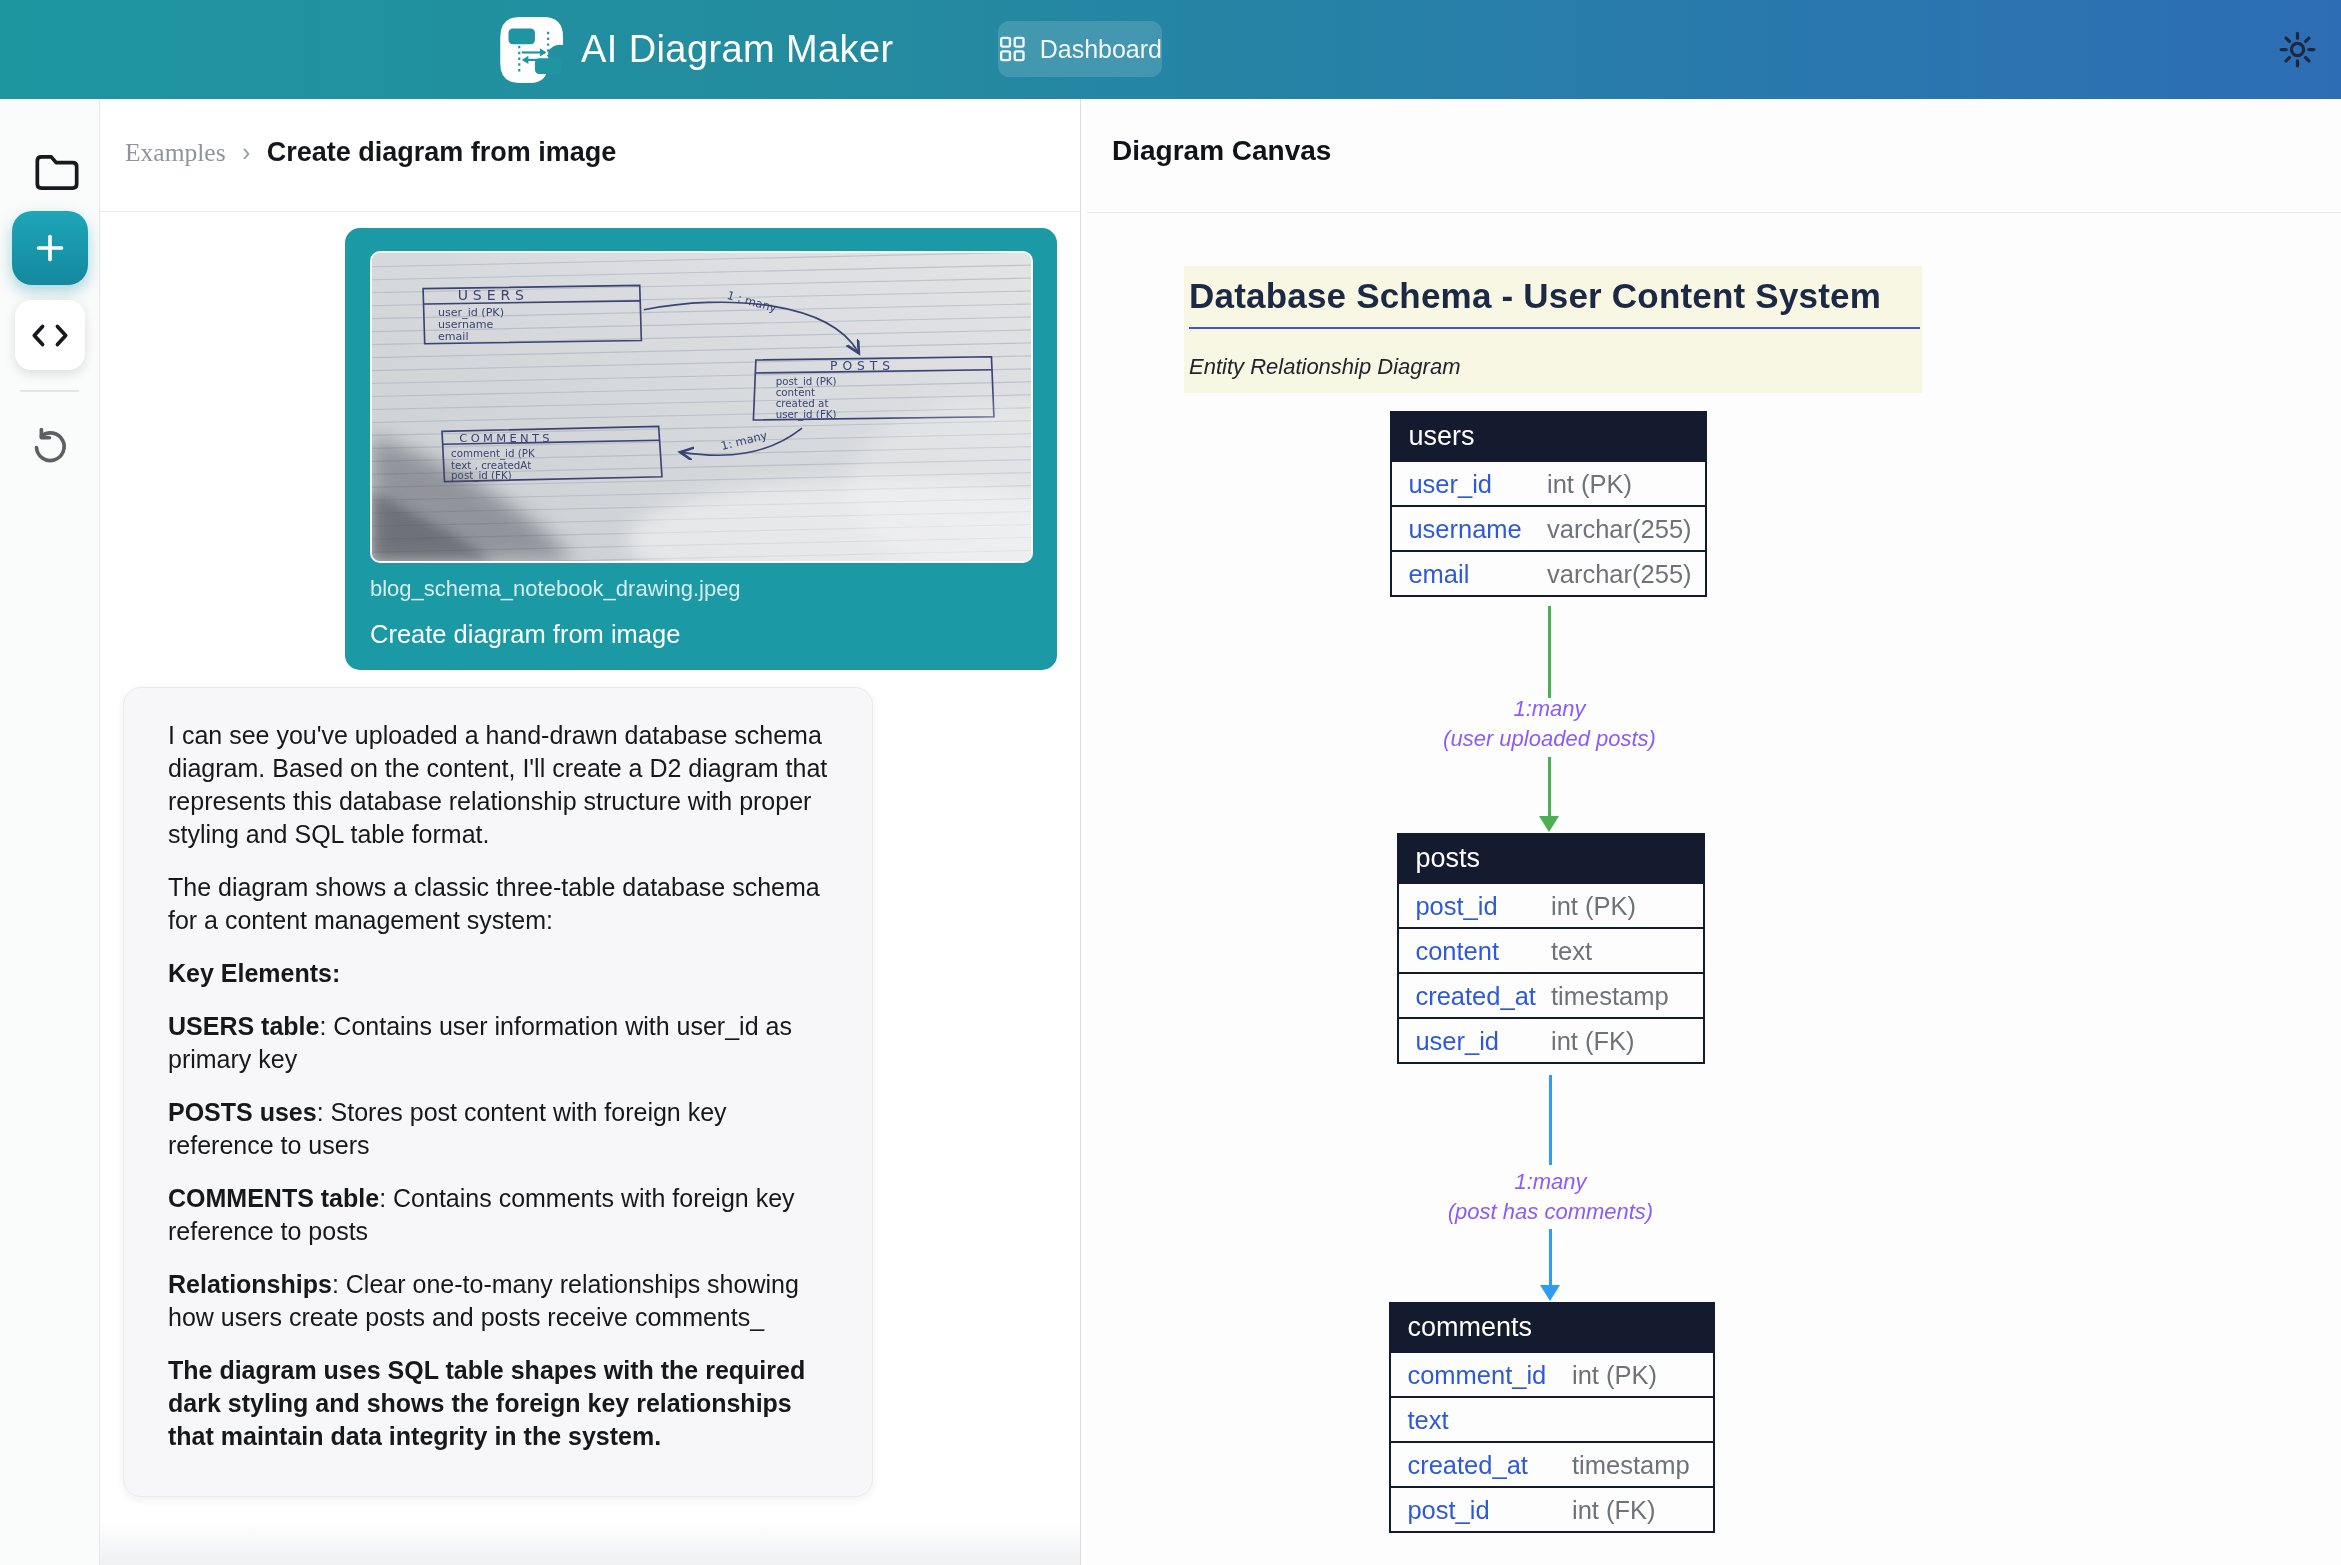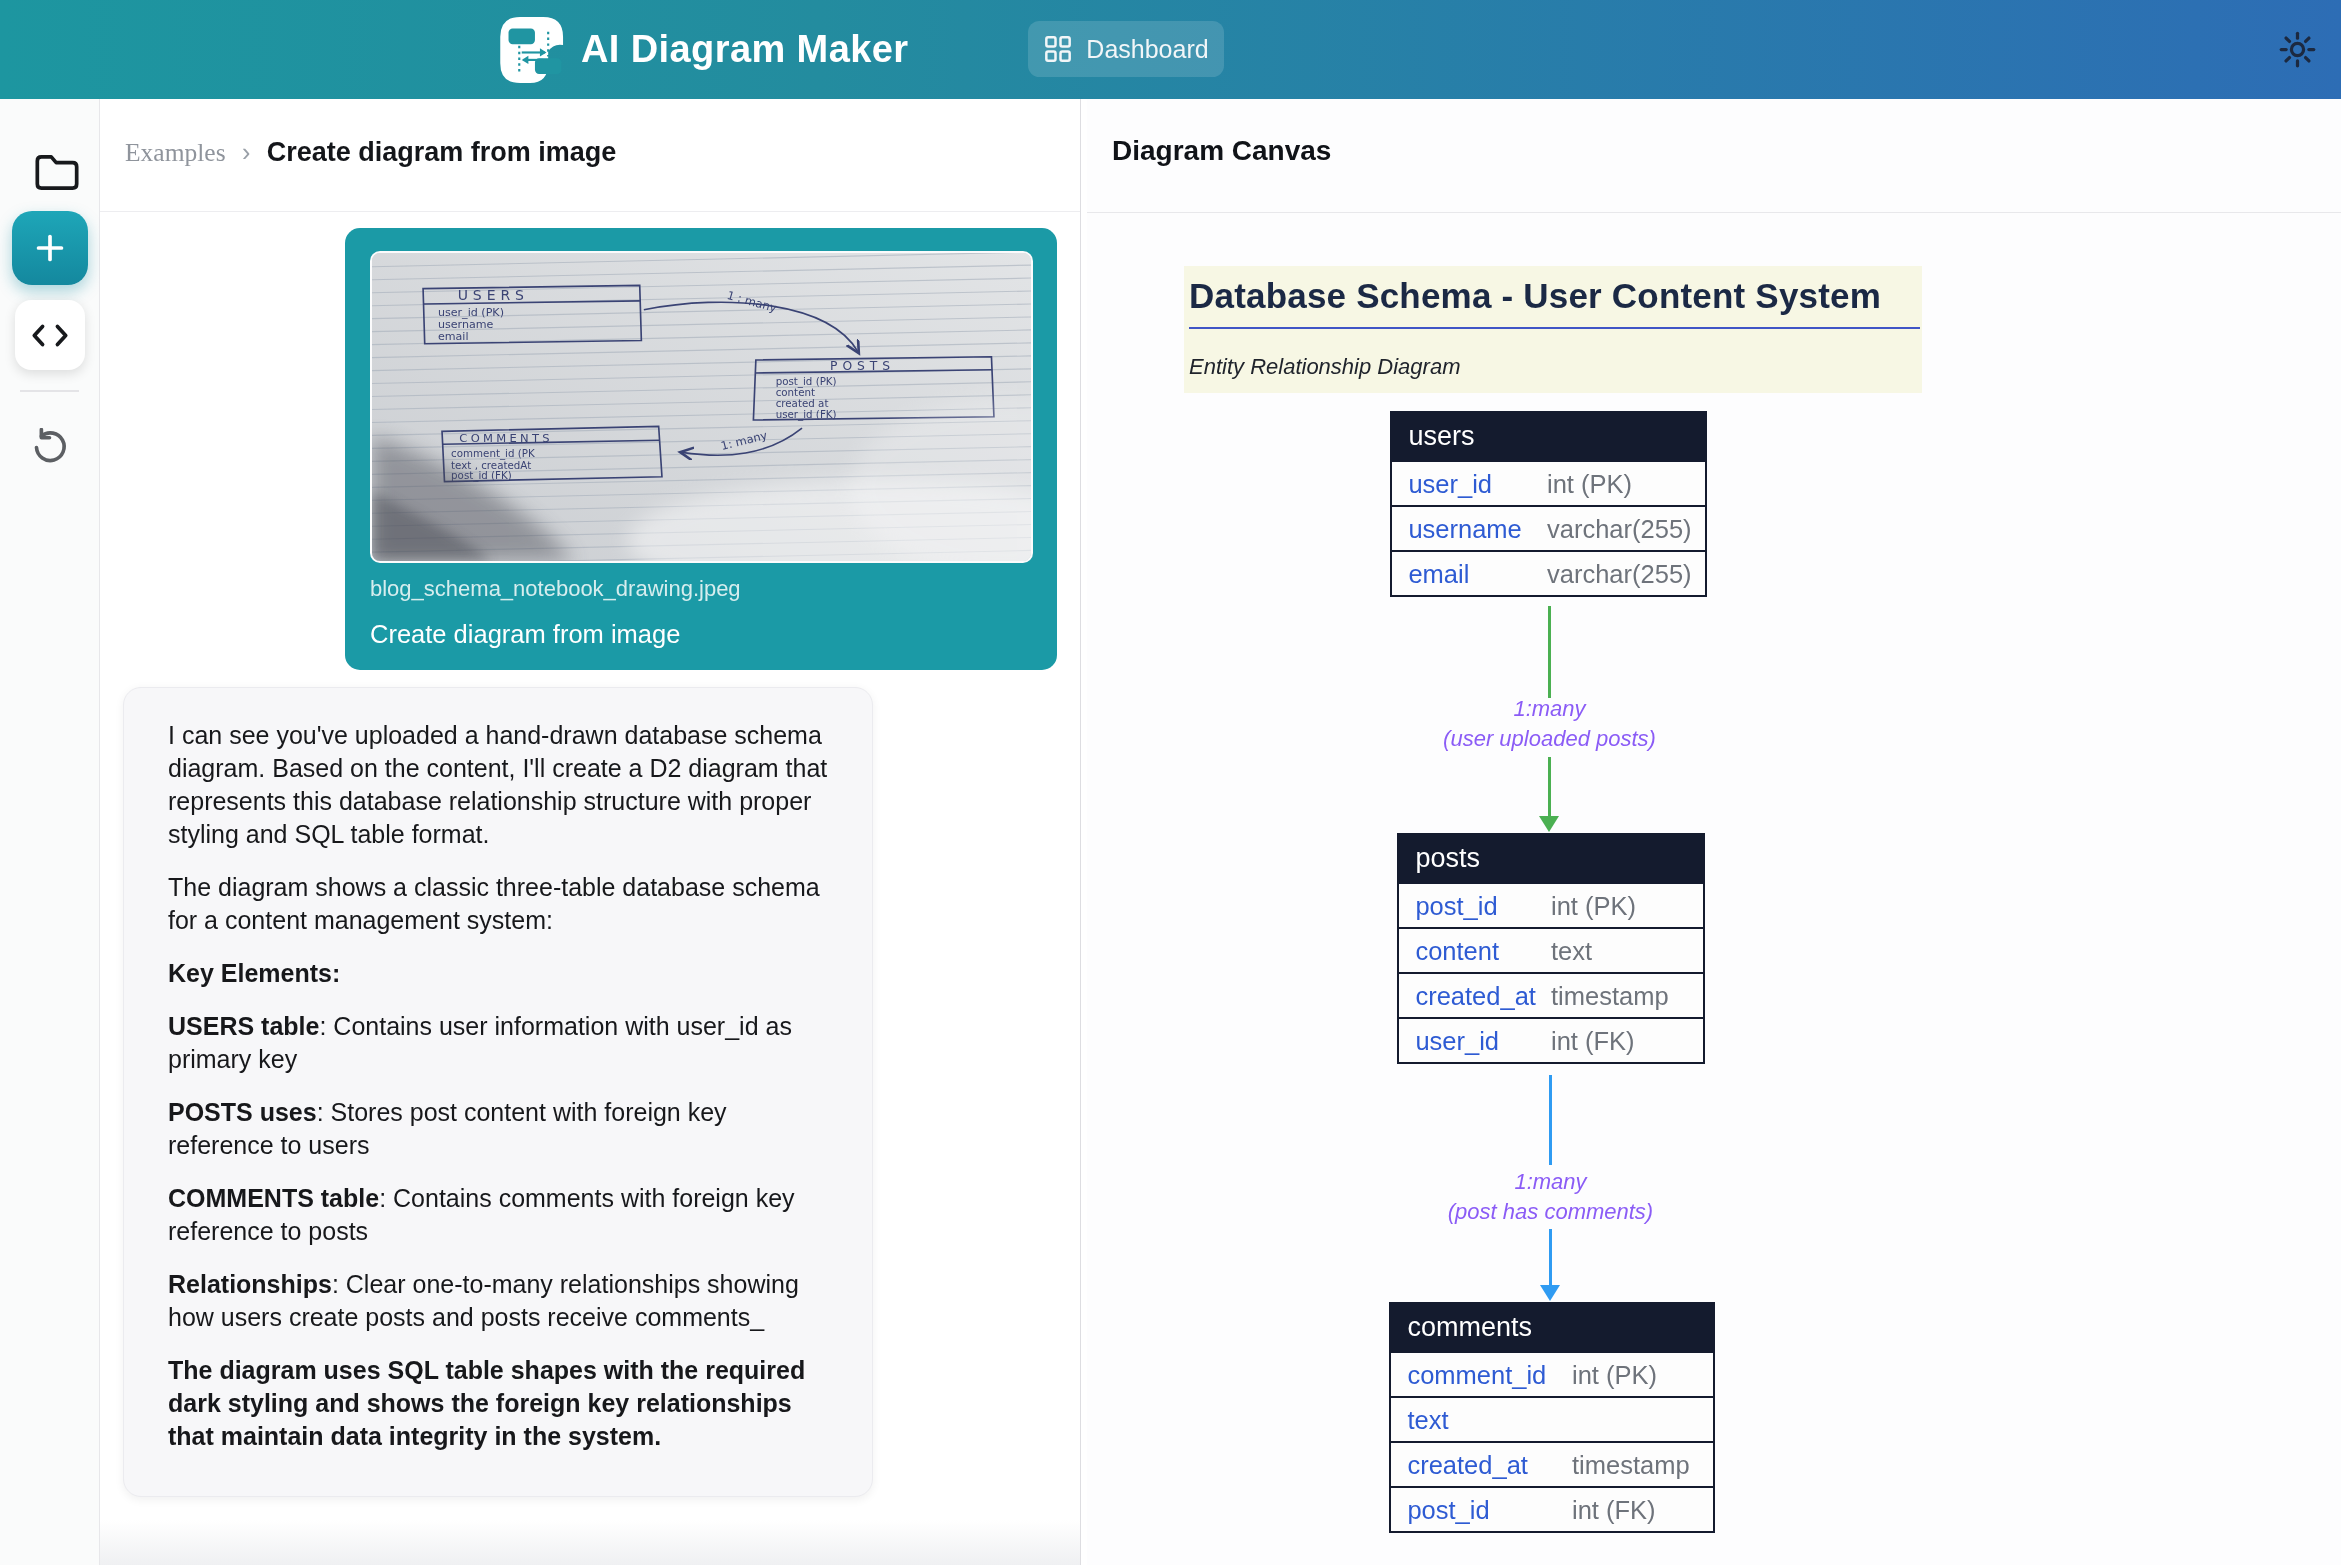--- a/index.html
+++ b/index.html
@@ -4,22 +4,22 @@
 <style>
   * { margin:0; padding:0; box-sizing:border-box; }
   html,body { width:2342px; height:1566px; overflow:hidden; }
   body { font-family:"Liberation Sans", sans-serif; background:#ffffff; position:relative; }
 
   
   .header { position:absolute; left:0; top:0; width:2342px; height:99px;
             background:linear-gradient(90deg,#1d96a0 0%, #238c9f 35%, #2d6db5 100%); }
   .logo { position:absolute; left:492px; top:11.5px; width:76px; height:76px; }
   .app-title { position:absolute; left:581px; top:0; height:99px; display:flex; align-items:center;
-               color:#ffffff; font-size:38px; font-weight:700; letter-spacing:0.4px; }
-  .dash-btn { position:absolute; left:1028px; top:21.4px; width:196px; height:56px; border-radius:11.5px;
+               color:#ffffff; font-size:38px; font-weight:400; letter-spacing:0.4px; }
+  .dash-btn { position:absolute; left:998px; top:21.4px; width:164px; height:56px; border-radius:11.5px;
               background:rgba(255,255,255,.14); display:flex; align-items:center; justify-content:center;
               gap:13px; color:#f2f6f8; font-size:25px; cursor:pointer; }
   .theme-btn { position:absolute; left:2276px; top:28px; width:43px; height:43px; display:flex;
                align-items:center; justify-content:center; cursor:pointer; }
 
   
   .sidebar { position:absolute; left:0; top:99px; width:100px; height:1467px; background:#fafbfb;
              border-right:0.8px solid #e7e7ea; }
   .sb-folder { position:absolute; left:33px; top:53px; width:48px; height:41px; cursor:pointer; }
   .sb-plus { position:absolute; left:11.5px; top:112px; width:76px; height:74px; border-radius:20px;

